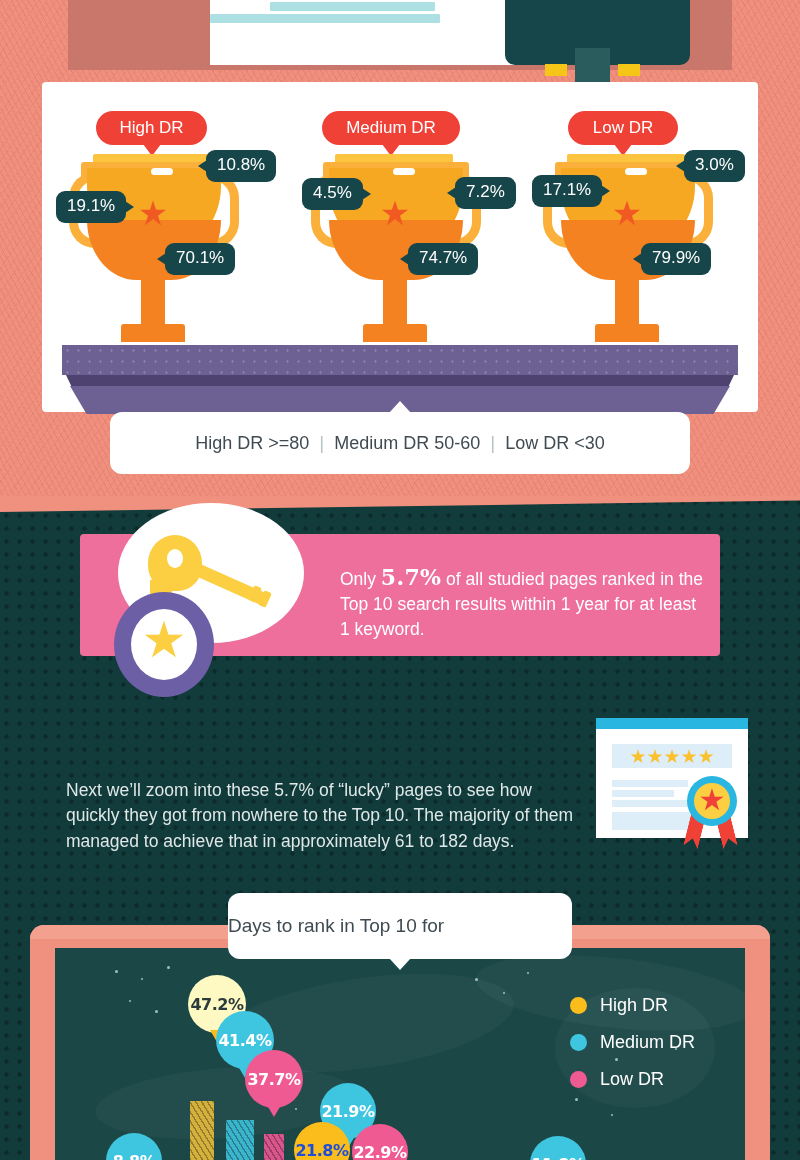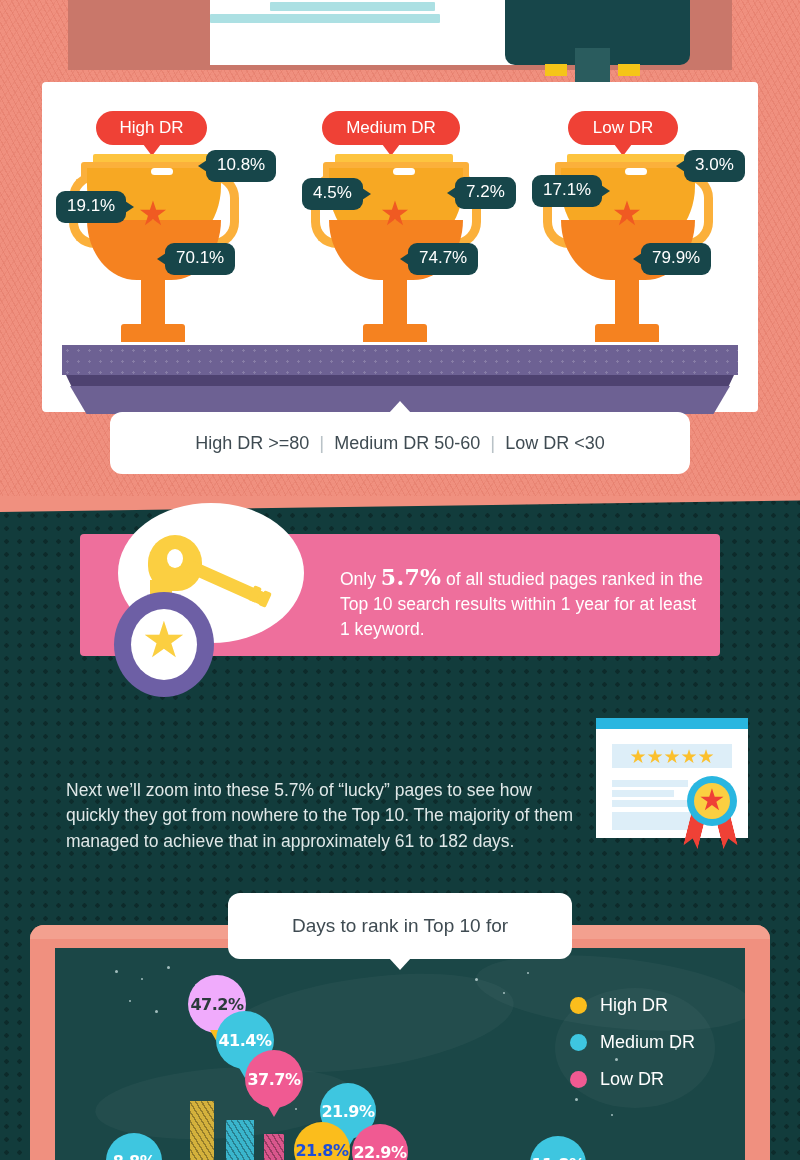--- a/index.html
+++ b/index.html
@@ -210,21 +210,21 @@
     background:#1b4747;overflow:hidden;
   }
   .board-smudge{
     position:absolute;background:rgba(255,255,255,.035);border-radius:50%;
   }
   .board-speck{position:absolute;background:#cfe4e4;border-radius:50%;opacity:.75;}
 
   
   .title-card{
     position:absolute;left:228px;top:893px;width:344px;height:66px;background:#ffffff;border-radius:12px;
-    display:flex;align-items:center;justify-content:center;text-align:center;
+    display:flex;align-items:center;text-align:center;
     font-size:19px;color:#3f4b52;line-height:1.28;z-index:6;
   }
   .title-card:after{
     content:"";position:absolute;left:50%;margin-left:-11px;bottom:-11px;
     border-left:11px solid transparent;border-right:11px solid transparent;
     border-top:12px solid #ffffff;
   }
 
   
   .legend{position:absolute;left:570px;top:995px;z-index:5;}
@@ -416,21 +416,21 @@
   <div class="bar" style="left:190px;top:1101px;width:24px;height:59px;background:#d4b13c;">
       <div class="bar-tex"></div>
     </div>
   <div class="bar" style="left:226px;top:1120px;width:28px;height:40px;background:#3ab5cc;">
       <div class="bar-tex"></div>
     </div>
   <div class="bar" style="left:264px;top:1134px;width:20px;height:26px;background:#d9568c;">
       <div class="bar-tex"></div>
     </div>
 
-  <div class="bub" style="left:188px;top:975px;width:58px;height:58px;background:#f0abfc;color:#fbbd1c;font-size:16px;">
+  <div class="bub" style="left:188px;top:975px;width:58px;height:58px;background:#fef9c3;color:#fbbd1c;font-size:16px;">
     <span style="color:#2b3b3b;">47.2%</span>
   </div>
   <div class="bub" style="left:216px;top:1011px;width:58px;height:58px;background:#3ec6e0;color:#3ec6e0;font-size:16px;">
     <span style="color:#ffffff;">41.4%</span>
   </div>
   <div class="bub" style="left:245px;top:1050px;width:58px;height:58px;background:#f05a92;color:#f05a92;font-size:16px;">
     <span style="color:#ffffff;">37.7%</span>
   </div>
   <div class="bub" style="left:320px;top:1083px;width:56px;height:56px;background:#3ec6e0;color:#3ec6e0;font-size:16px;">
     <span style="color:#ffffff;">21.9%</span>

